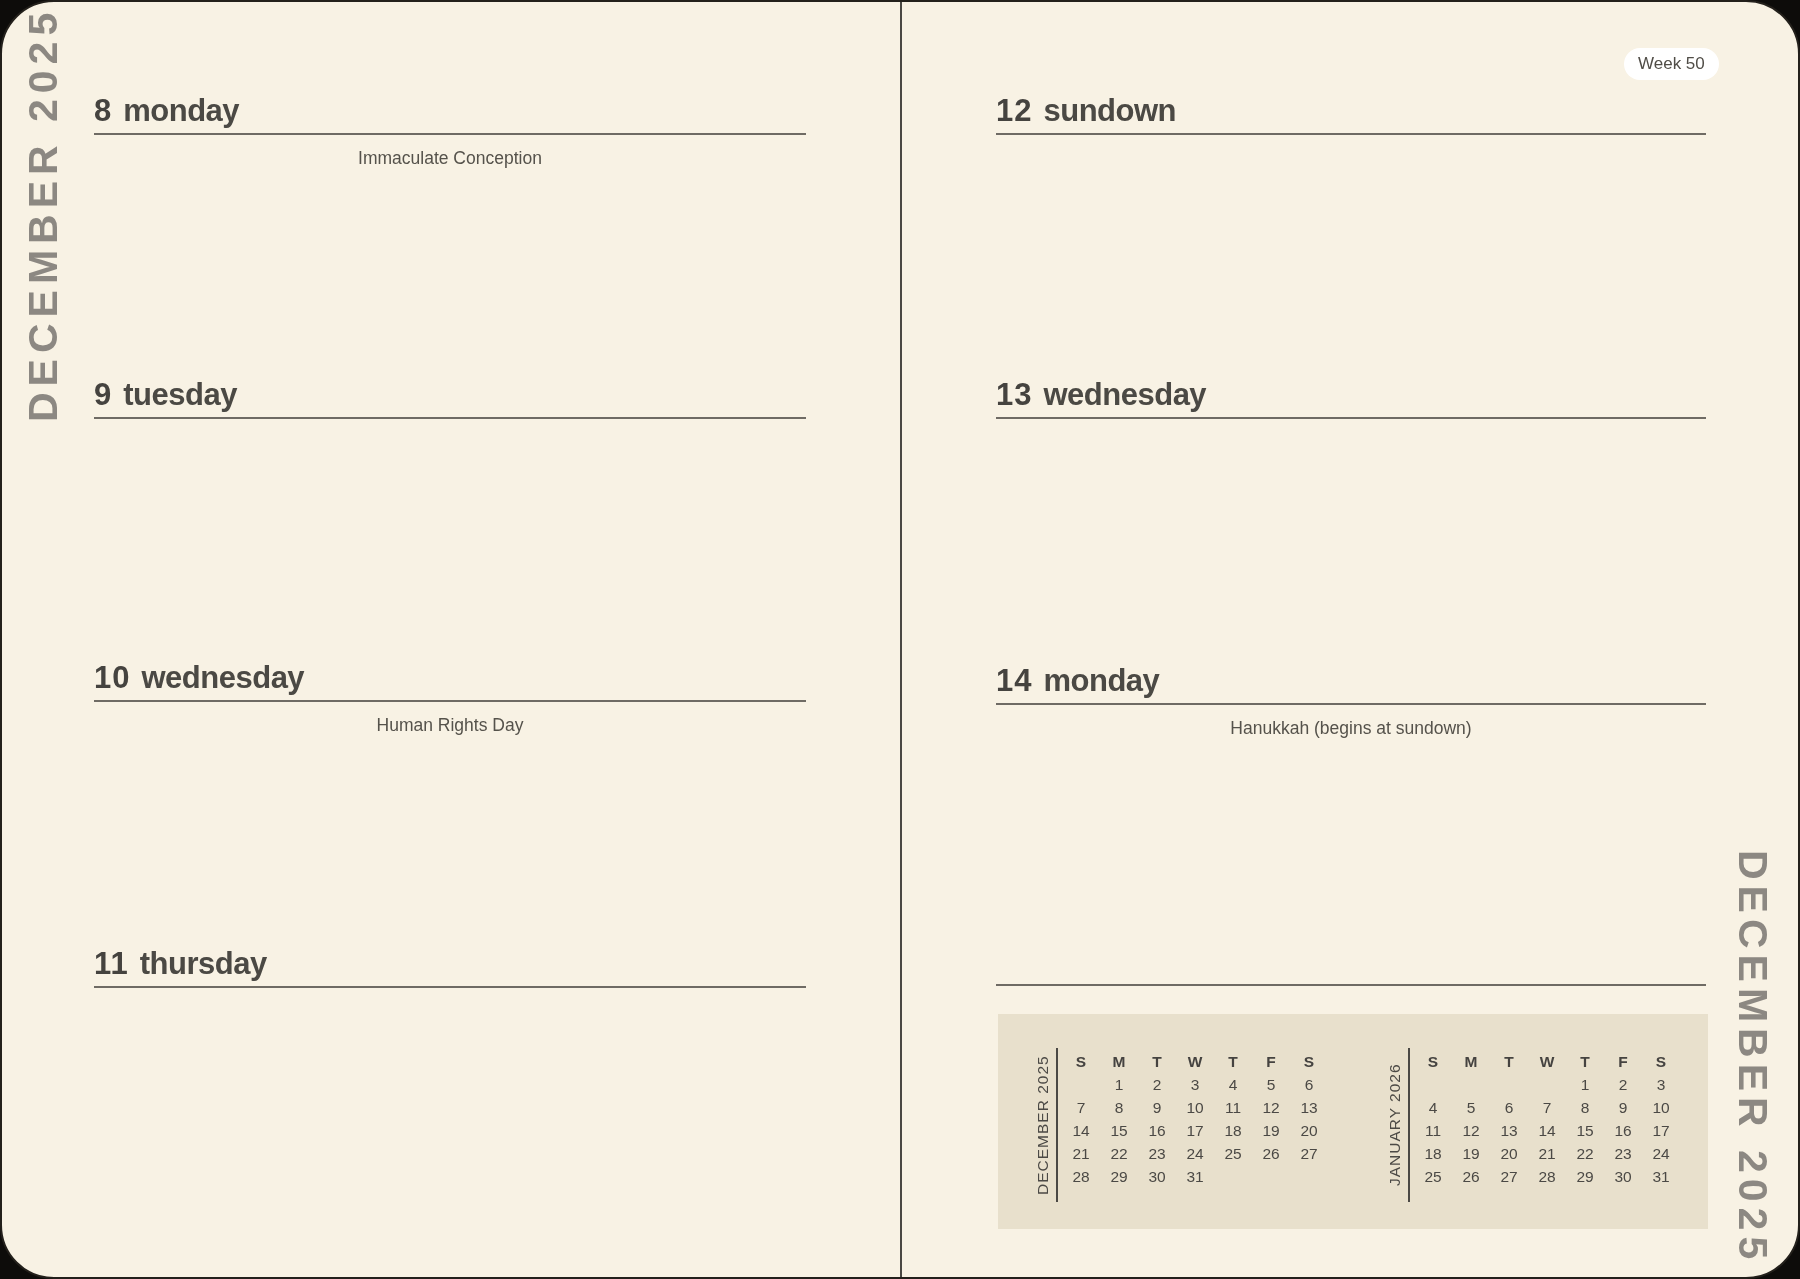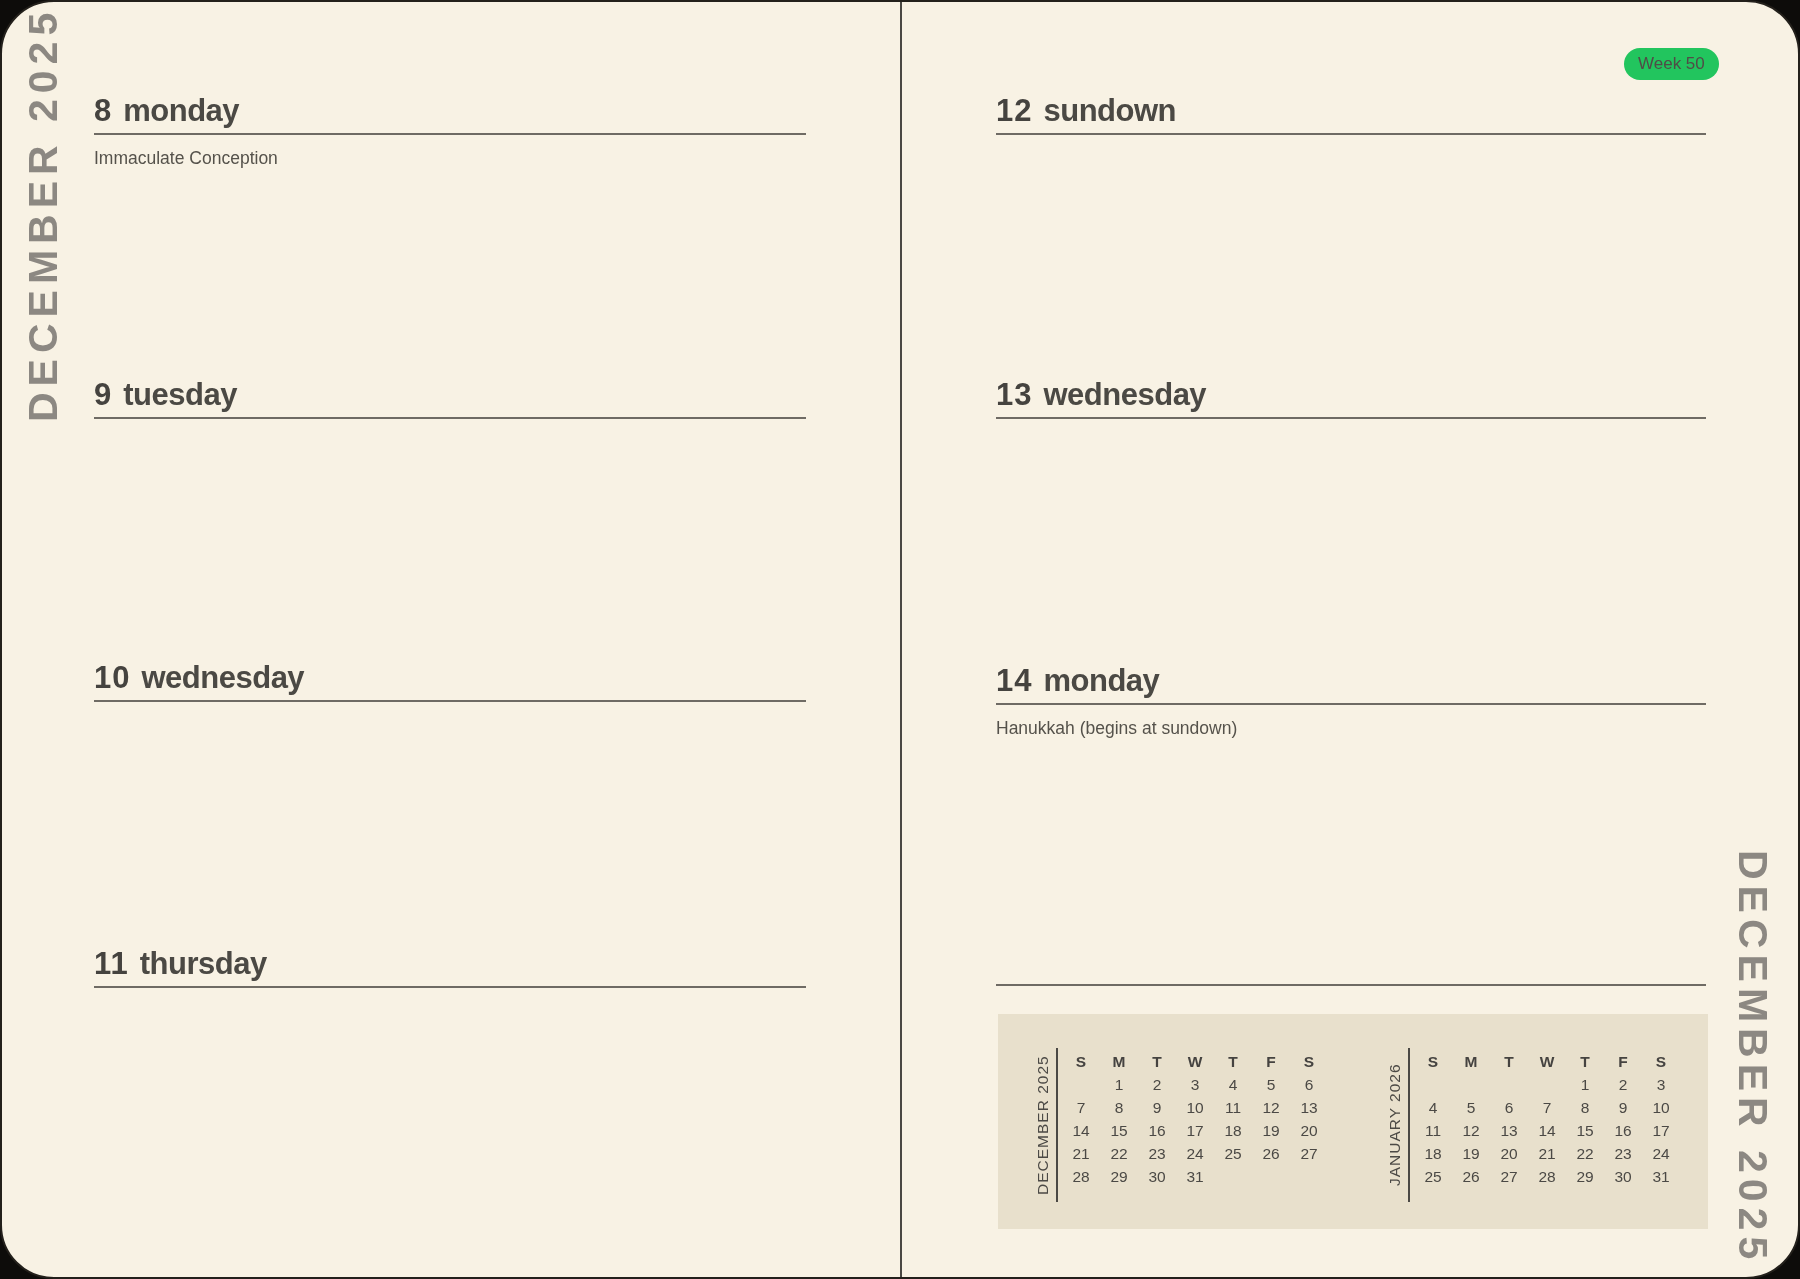--- a/index.html
+++ b/index.html
@@ -31,21 +31,21 @@
     color:#8c8882;
     text-align:center;
     white-space:nowrap;
     width:46px;
   }
   .vert-left{left:18px;top:42px;height:378px;transform:rotate(180deg);}
   .vert-right{left:1728px;top:848px;height:398px;}
   
   .week-badge{
     position:absolute;left:1622px;top:46px;height:32px;
-    background:#22c55e;border-radius:16px;
+    background:#ffffff;border-radius:16px;
     padding:0 14px;line-height:32px;
     font-size:17px;color:#504d47;
   }
   
   .day{position:absolute;}
   .day-left{left:92px;width:712px;}
   .day-right{left:994px;width:710px;}
   .day-head{
     height:40px;
     display:flex;align-items:flex-end;gap:11px;
@@ -55,21 +55,21 @@
   .day-num{
     font-size:31px;font-weight:700;color:#45433f;
     letter-spacing:1px;line-height:1;
   }
   .day-name{
     font-size:31px;font-weight:700;color:#4b4944;
     letter-spacing:-0.5px;line-height:1;
   }
   .day-note{
     margin-top:12px;
-    display:flex;justify-content:flex-start;align-items:center;gap:8px;
+    display:flex;justify-content:center;align-items:center;gap:8px;
     font-size:17.5px;color:#55524b;
     min-height:22px;
   }
   .day-note:empty{display:none;}
   .moon-icon{display:inline-block;width:19px;height:19px;}
   
   .blank-rule{
     position:absolute;left:994px;top:982px;width:710px;height:0;
     border-top:2px solid #6f6b64;
   }
@@ -128,20 +128,23 @@
       <div class="day-head">
         <span class="day-num">9</span>
         <span class="day-name">tuesday</span>
       </div>
     </div>
 
     <div class="day day-left" style="top:651px">
       <div class="day-head">
         <span class="day-num">10</span>
         <span class="day-name">wednesday</span>
+      </div>
+      <div class="day-note">
+        <span>Human Rights Day</span>
       </div>
     </div>
 
     <div class="day day-left" style="top:937px">
       <div class="day-head">
         <span class="day-num">11</span>
         <span class="day-name">thursday</span>
       </div>
     </div>
 

